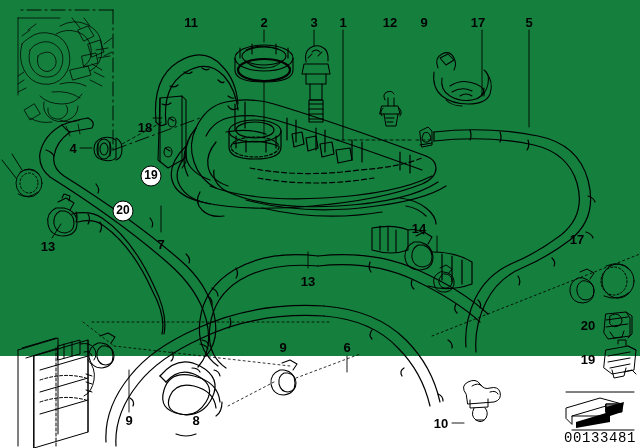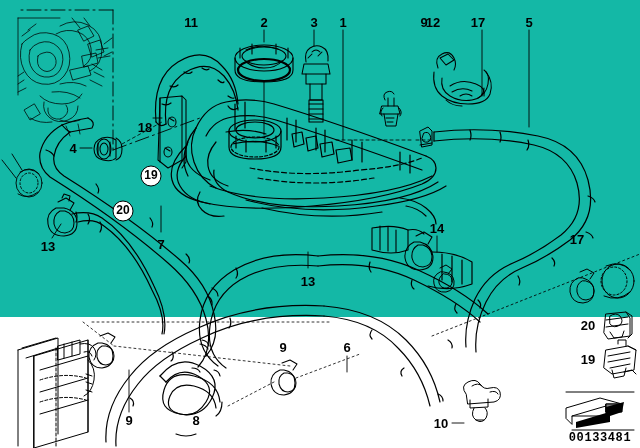--- a/index.html
+++ b/index.html
@@ -1,21 +1,21 @@
 <!DOCTYPE html>
 <html><head>
 <meta charset="utf-8">
 <style>
   html,body{margin:0;padding:0;background:#ffffff;}
   body{
     width:640px;height:448px;overflow:hidden;
     font-family:"Liberation Sans", sans-serif;
     -webkit-font-smoothing:none;
   }
-  #sheet{position:relative;width:640px;height:317px;background:#14b8a6;}
+  #sheet{position:relative;width:640px;height:356px;background:#15803d;}
   #art{position:absolute;inset:0;width:640px;height:448px;}
   .callout{
     position:absolute;
     font-family:"Liberation Sans", sans-serif;
     font-weight:bold;
     font-size:13px;
     color:#000000;
     line-height:13px;
     white-space:nowrap;
     transform:translate(-50%,-50%);
@@ -26,22 +26,22 @@
     border:1.6px solid #000;
     border-radius:50%;
     text-align:center;
     line-height:17px;
     font-size:12px;
     background:#fff;
   }
   .partno{
     position:absolute;
     font-family:"Liberation Mono","DejaVu Sans Mono",monospace;
-    font-weight:bold;
-    font-size:12px;
+    font-weight:normal;
+    font-size:14px;
     color:#000;
     letter-spacing:0.6px;
     white-space:nowrap;
     transform:translate(-50%,-50%);
   }
 </style>
 </head>
 <body>
 
 <div id="sheet">
@@ -445,32 +445,32 @@
       </g>
 
     </g>
   </svg>
 
   <div id="callout-layer">
       <div class="callout" style="left: 191px; top: 22px;">11</div>
       <div class="callout" style="left: 264px; top: 22px;">2</div>
       <div class="callout" style="left: 314px; top: 22px;">3</div>
       <div class="callout" style="left: 343px; top: 22px;">1</div>
-      <div class="callout" style="left: 390px; top: 22px; margin-left: 43px;">12</div>
+      <div class="callout" style="left: 390px; top: 22px;">12</div>
       <div class="callout" style="left: 424px; top: 22px;">9</div>
       <div class="callout" style="left: 478px; top: 22px;">17</div>
       <div class="callout" style="left: 529px; top: 22px;">5</div>
       <div class="callout" style="left: 145px; top: 127px;">18</div>
       <div class="callout" style="left: 73px; top: 148px;">4</div>
       <div class="callout circled" style="left: 151px; top: 176px;">19</div>
       <div class="callout circled" style="left: 123px; top: 211px;">20</div>
       <div class="callout" style="left: 48px; top: 246px;">13</div>
       <div class="callout" style="left: 161px; top: 244px;">7</div>
       <div class="callout" style="left: 308px; top: 241px; margin-top: 40px;">13</div>
-      <div class="callout" style="left: 437px; top: 228px;">14</div>
+      <div class="callout" style="left: 419px; top: 228px;">14</div>
       <div class="callout" style="left: 577px; top: 239px;">17</div>
       <div class="callout" style="left: 588px; top: 325px;">20</div>
       <div class="callout" style="left: 588px; top: 359px;">19</div>
       <div class="callout" style="left: 283px; top: 347px;">9</div>
       <div class="callout" style="left: 347px; top: 347px;">6</div>
       <div class="callout" style="left: 129px; top: 420px;">9</div>
       <div class="callout" style="left: 196px; top: 420px;">8</div>
       <div class="callout" style="left: 441px; top: 423px;">10</div>
     </div>
 

